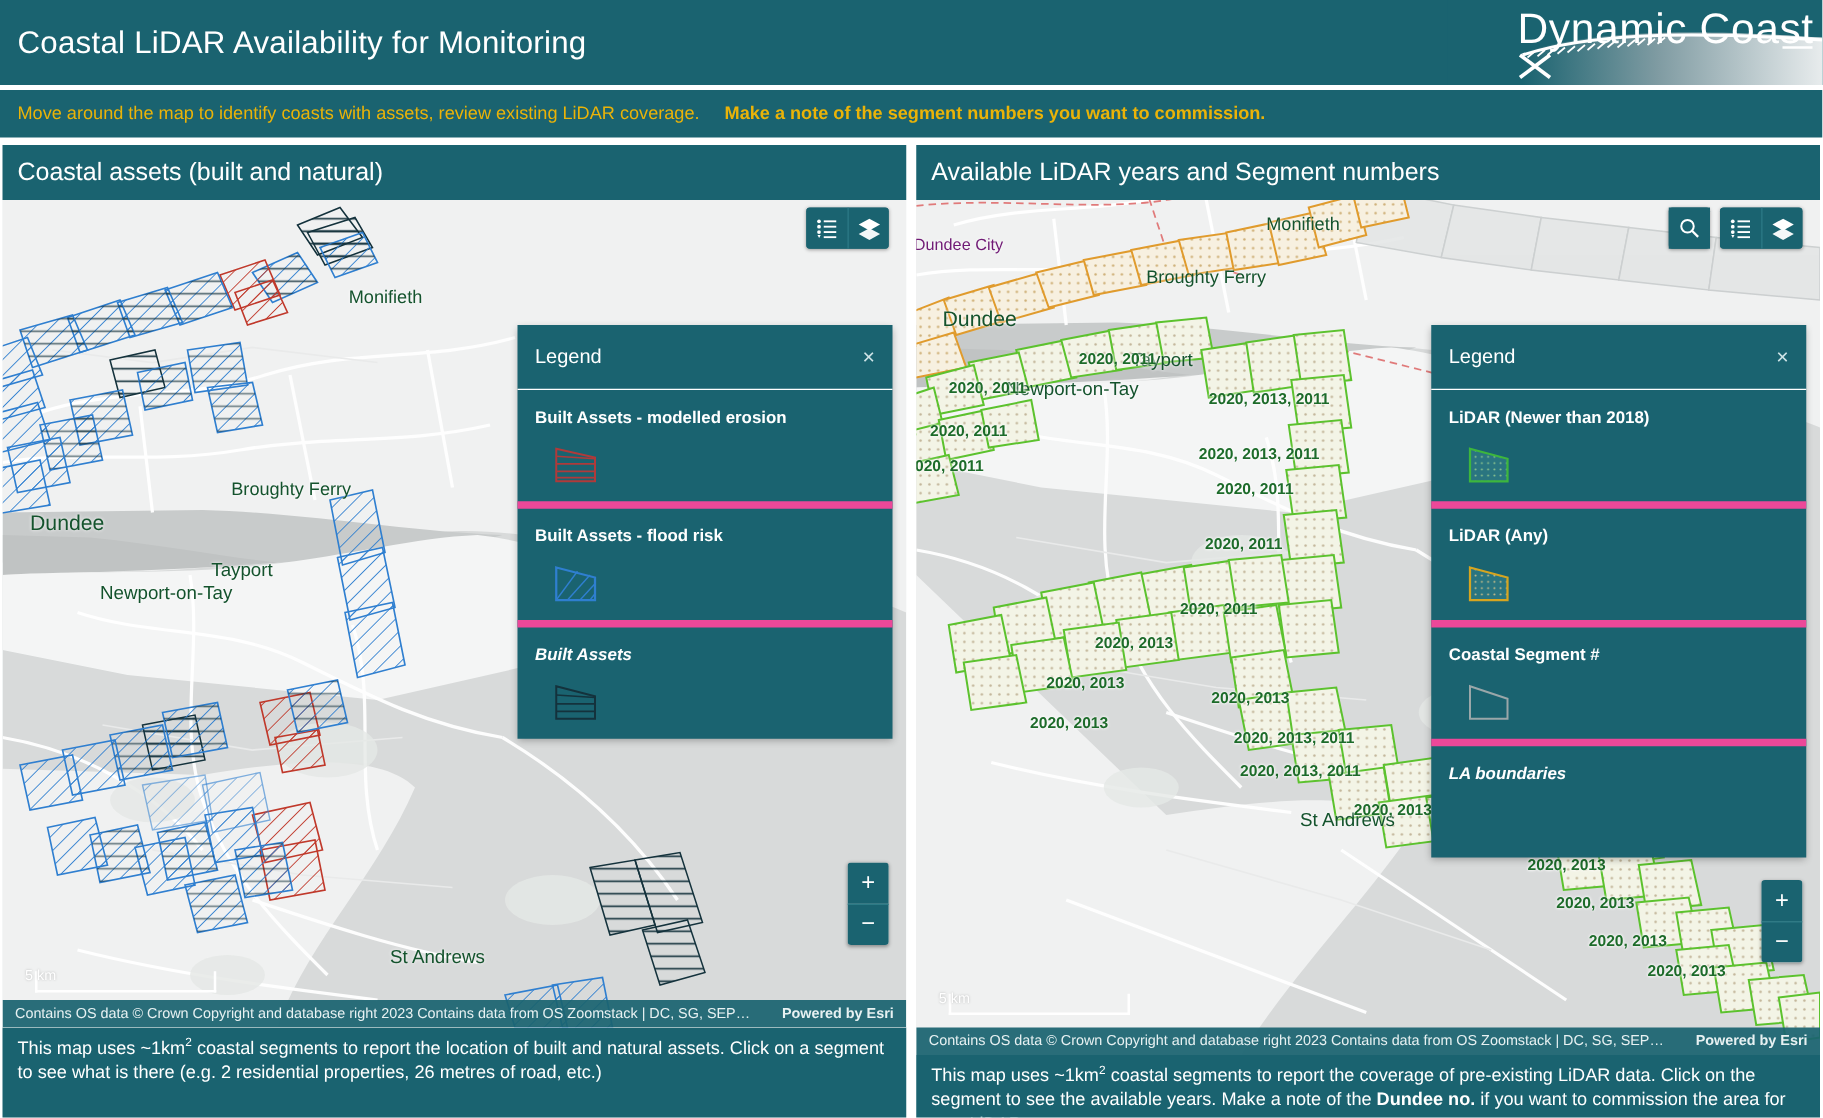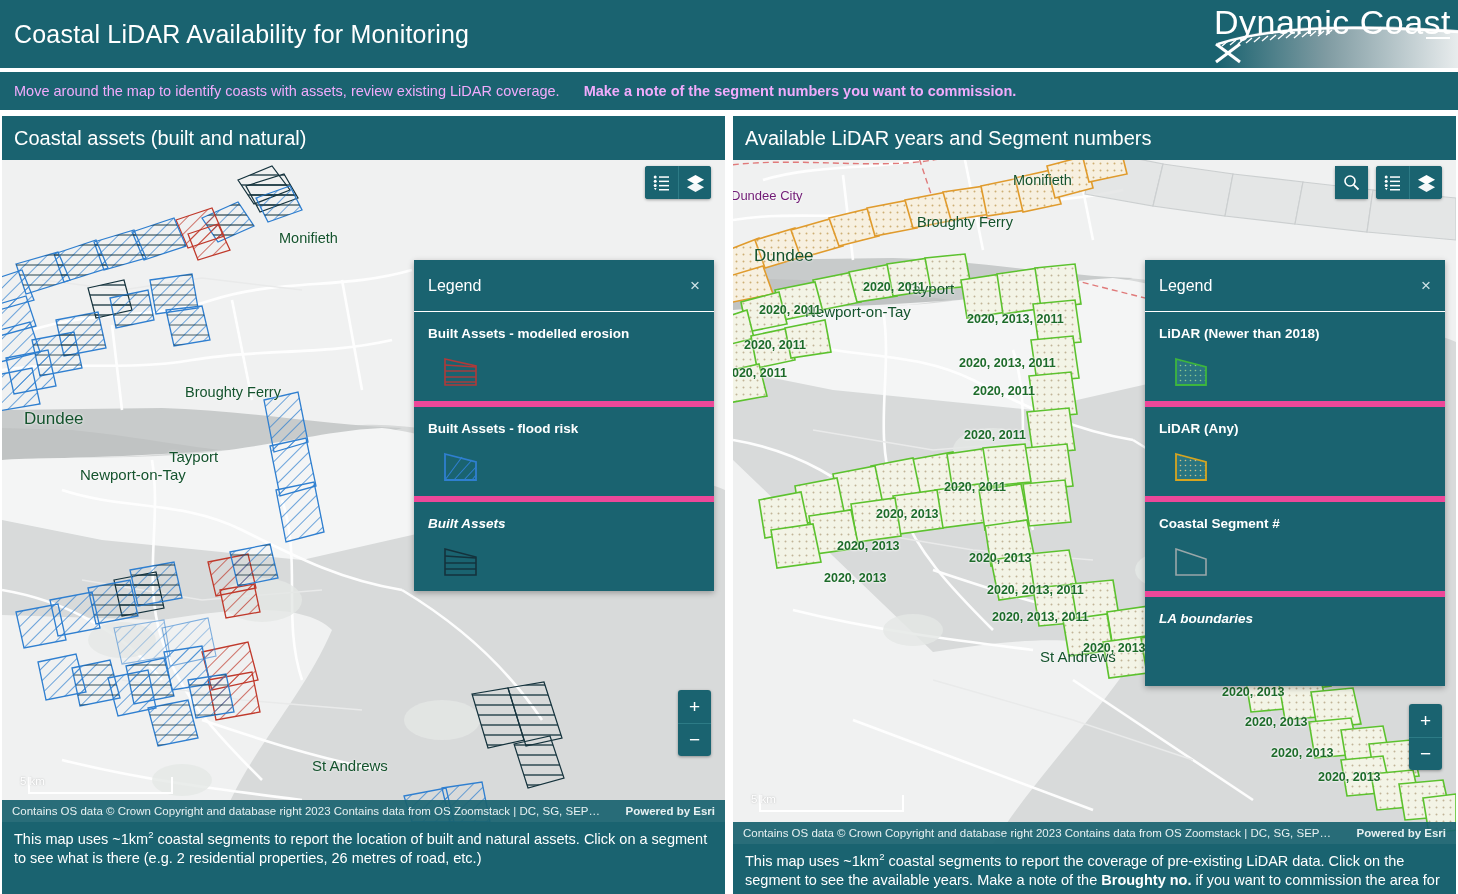--- a/index.html
+++ b/index.html
@@ -21,24 +21,24 @@
   }
   .logo-wrap {
     position: absolute; right: 0; top: 0; width: 300px; height: 68px;
     overflow: hidden;
   }
   .logo-svg { position: absolute; right: 0; top: 0; }
 
   
   .instruction-bar {
     position: absolute; left: 0; top: 72px; width: 1458px; height: 38px;
-    background: #1a6370; color: #f0abfc; display: flex; align-items: center;
-    padding-left: 14px; font-size: 14.5px; gap: 20px;
-  }
-  .instruction-bar .bold { font-weight: bold; margin-left: 4px; }
+    background: #1a6370; color: #eab308; display: flex; align-items: center;
+    padding-left: 14px; font-size: 14.5px;
+  }
+  .instruction-bar .bold { font-weight: bold; margin-left: 20px; }
 
   
   .panels { position: absolute; left: 0; top: 114px; width: 1458px; height: 780px; }
   .panel {
     position: absolute; top: 0; width: 727px; height: 780px;
     background: #fff; border: 2px solid #ffffff;
   }
   .panel.left { left: 0; }
   .panel.right { left: 731px; }
 
@@ -697,18 +697,18 @@
           </div>
         </div>
 
         <div class="attrib">
           <span class="attrib-main">Contains OS data © Crown Copyright and database right 2023 Contains data from OS Zoomstack | DC, SG, SEP…</span>
           <span class="attrib-esri">Powered by Esri</span>
         </div>
       </div>
 
       <div class="caption">
-        <span>This map uses ~1km</span><sup>2</sup><span> coastal segments to report the coverage of pre-existing LiDAR data. Click on the segment to see the available years. Make a note of the </span><span class="bold">Broughty no.</span><span> if you want to commission the area for new LiDAR survey.</span>
+        <span>This map uses ~1km</span><sup>2</sup><span> coastal segments to report the coverage of pre-existing LiDAR data. Click on the segment to see the available years. Make a note of the </span><span class="bold">Dundee no.</span><span> if you want to commission the area for new LiDAR survey.</span>
       </div>
     </div>
 
   </div>
 </div>
 
 </body></html>

